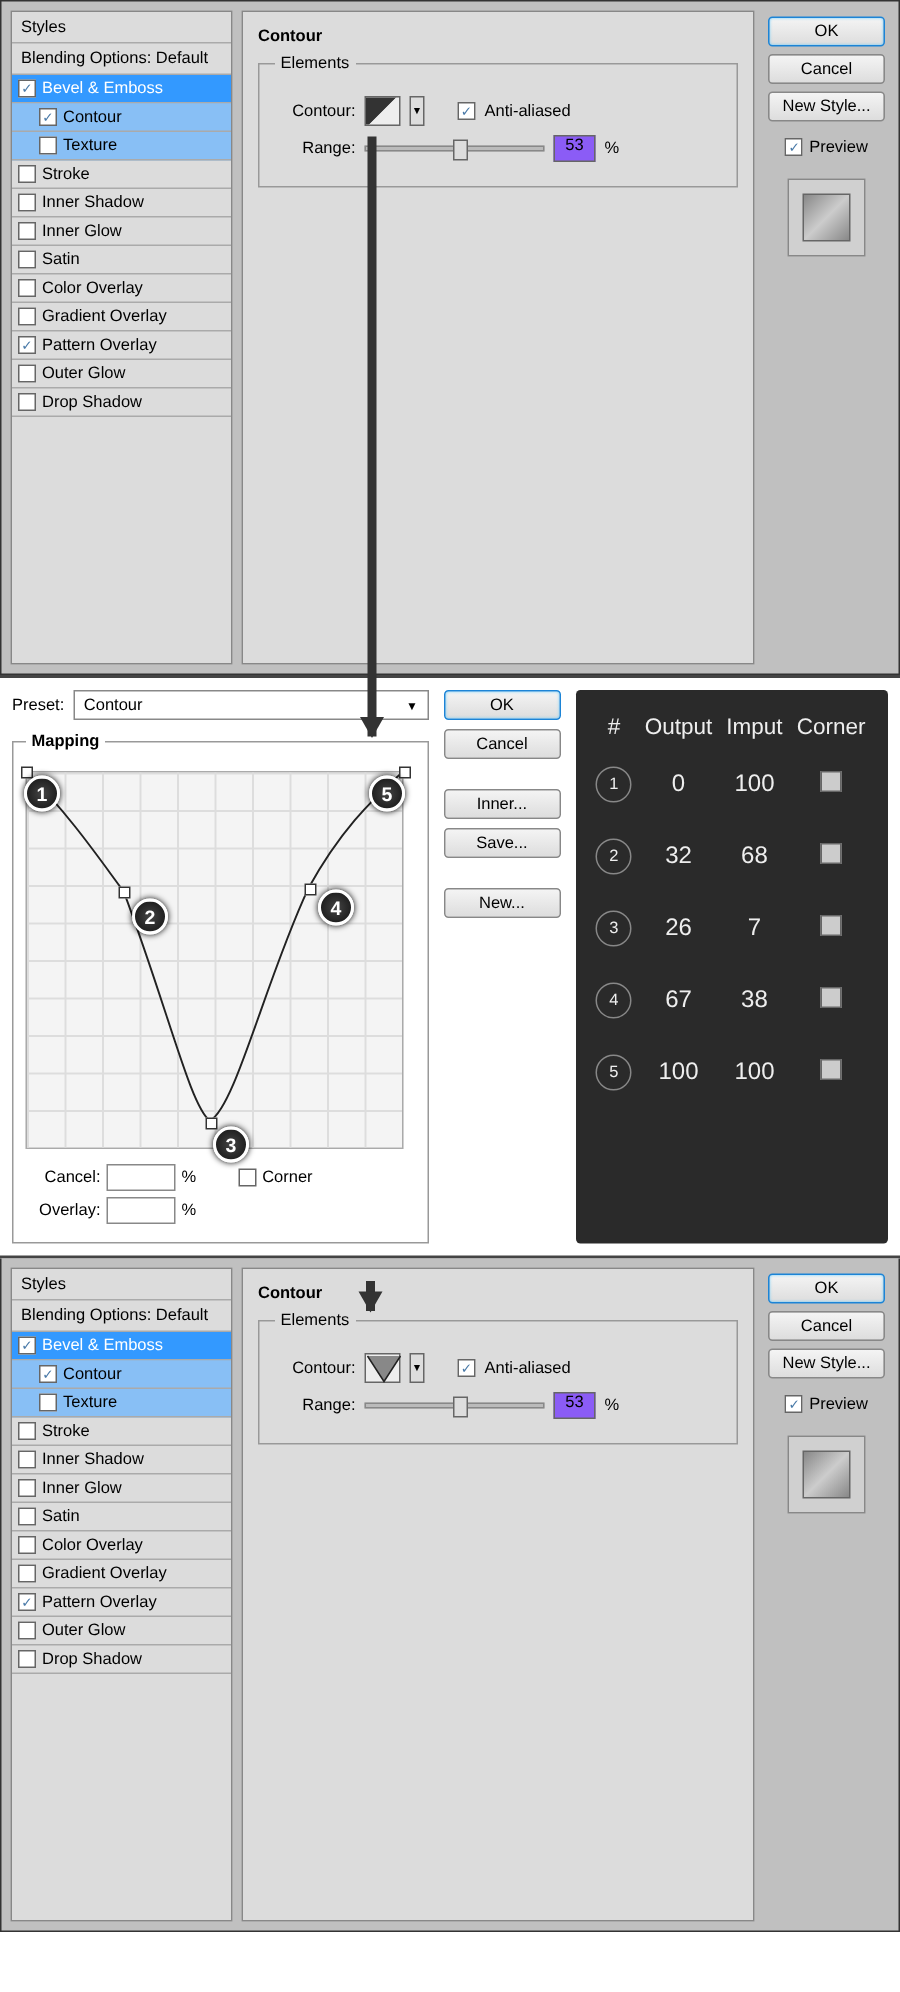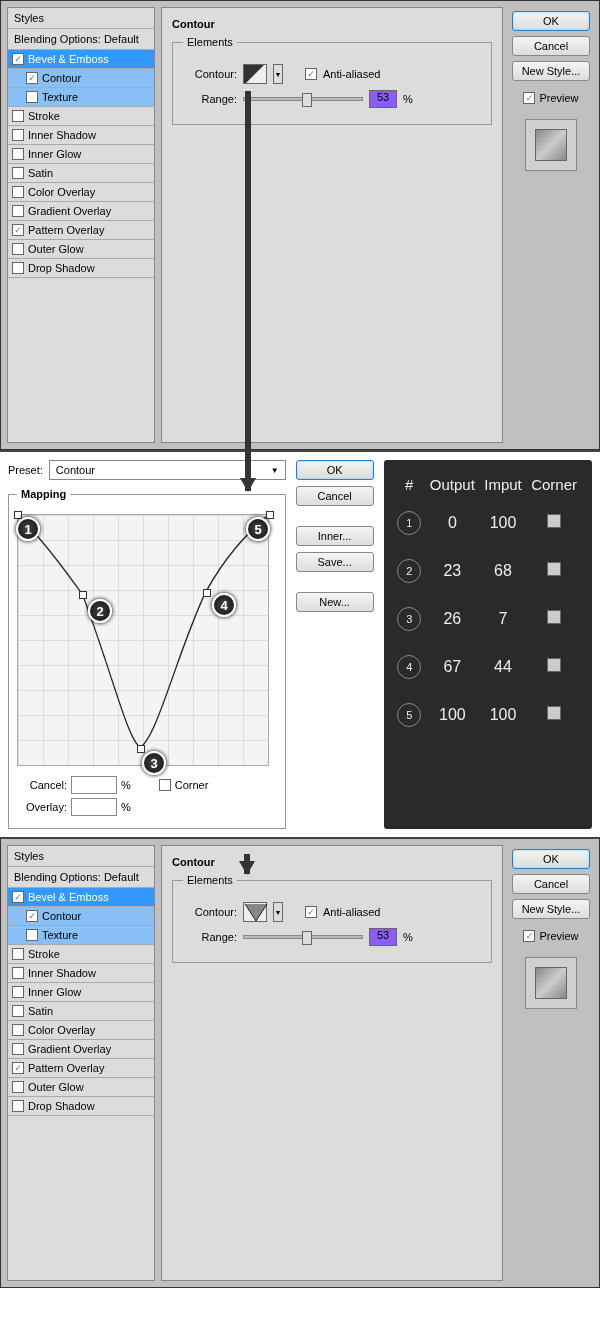--- a/index.html
+++ b/index.html
@@ -221,34 +221,34 @@
         <th>Corner</th>
       </tr>
       <tr>
             <td><span class="circ">1</span></td>
             <td>0</td>
             <td>100</td>
             <td><span class="sq"></span></td>
           </tr>
       <tr>
             <td><span class="circ">2</span></td>
-            <td>23</td>
+            <td>32</td>
             <td>68</td>
             <td><span class="sq"></span></td>
           </tr>
       <tr>
             <td><span class="circ">3</span></td>
             <td>26</td>
             <td>7</td>
             <td><span class="sq"></span></td>
           </tr>
       <tr>
             <td><span class="circ">4</span></td>
             <td>67</td>
-            <td>44</td>
+            <td>38</td>
             <td><span class="sq"></span></td>
           </tr>
       <tr>
             <td><span class="circ">5</span></td>
             <td>100</td>
             <td>100</td>
             <td><span class="sq"></span></td>
           </tr>
     </tbody>
       </table>

